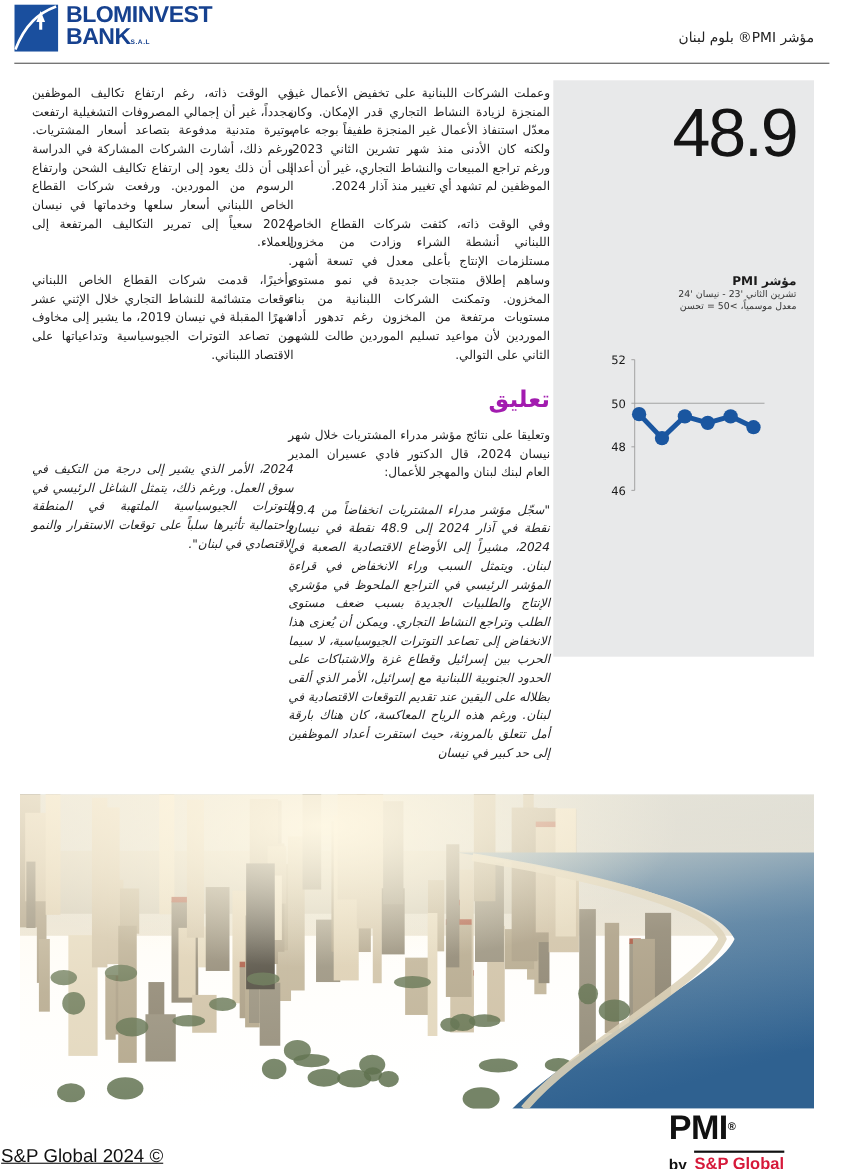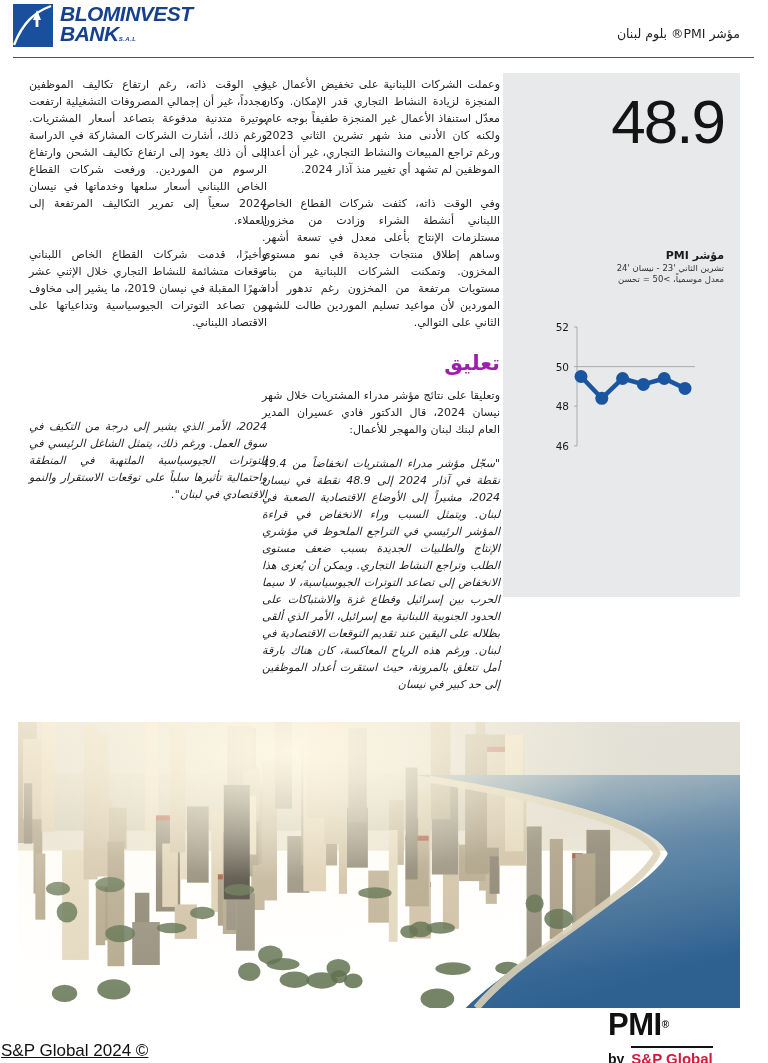--- a/index.html
+++ b/index.html
@@ -2,21 +2,21 @@
 <html lang="ar"><head>
 <meta charset="utf-8">
 <style>
   html,body{margin:0;padding:0;background:#ffffff;}
   .page{position:relative;width:768px;height:1063px;background:#ffffff;overflow:hidden;
         font-family:"DejaVu Sans",sans-serif;color:#1f1f1f;}
   
   .logo{position:absolute;left:13px;top:4px;display:flex;align-items:flex-start;}
   .logo-mark{width:40px;height:43px;display:block;}
   .logo-text{margin-left:7px;font-family:"Liberation Sans",sans-serif;
-             font-style:italic;font-weight:bold;color:#16418f;font-size:21px;line-height:20px;letter-spacing:-0.5px;}
+             font-weight:bold;color:#16418f;font-size:21px;line-height:20px;letter-spacing:-0.5px;}
   .logo-sub{font-size:6px;font-weight:bold;letter-spacing:0.5px;vertical-align:baseline;}
   .header-title{position:absolute;right:28px;top:26px;direction:rtl;font-size:12.5px;color:#222;text-align:center;}
   .rule{position:absolute;left:13px;right:14px;top:57px;height:1px;background:#555;}
   
   .col{position:absolute;top:76px;width:238px;direction:rtl;}
   .col-right{left:262px;}
   .col-left{left:29px;}
   .col p{margin:0 0 17px 0;font-size:11px;line-height:17px;text-align:justify;color:#1f1f1f;}
   .italicp{font-style:italic;}
   .comment-heading{direction:rtl;color:#a21caf;font-weight:bold;font-size:21px;margin:20px 0 12px 0;}

